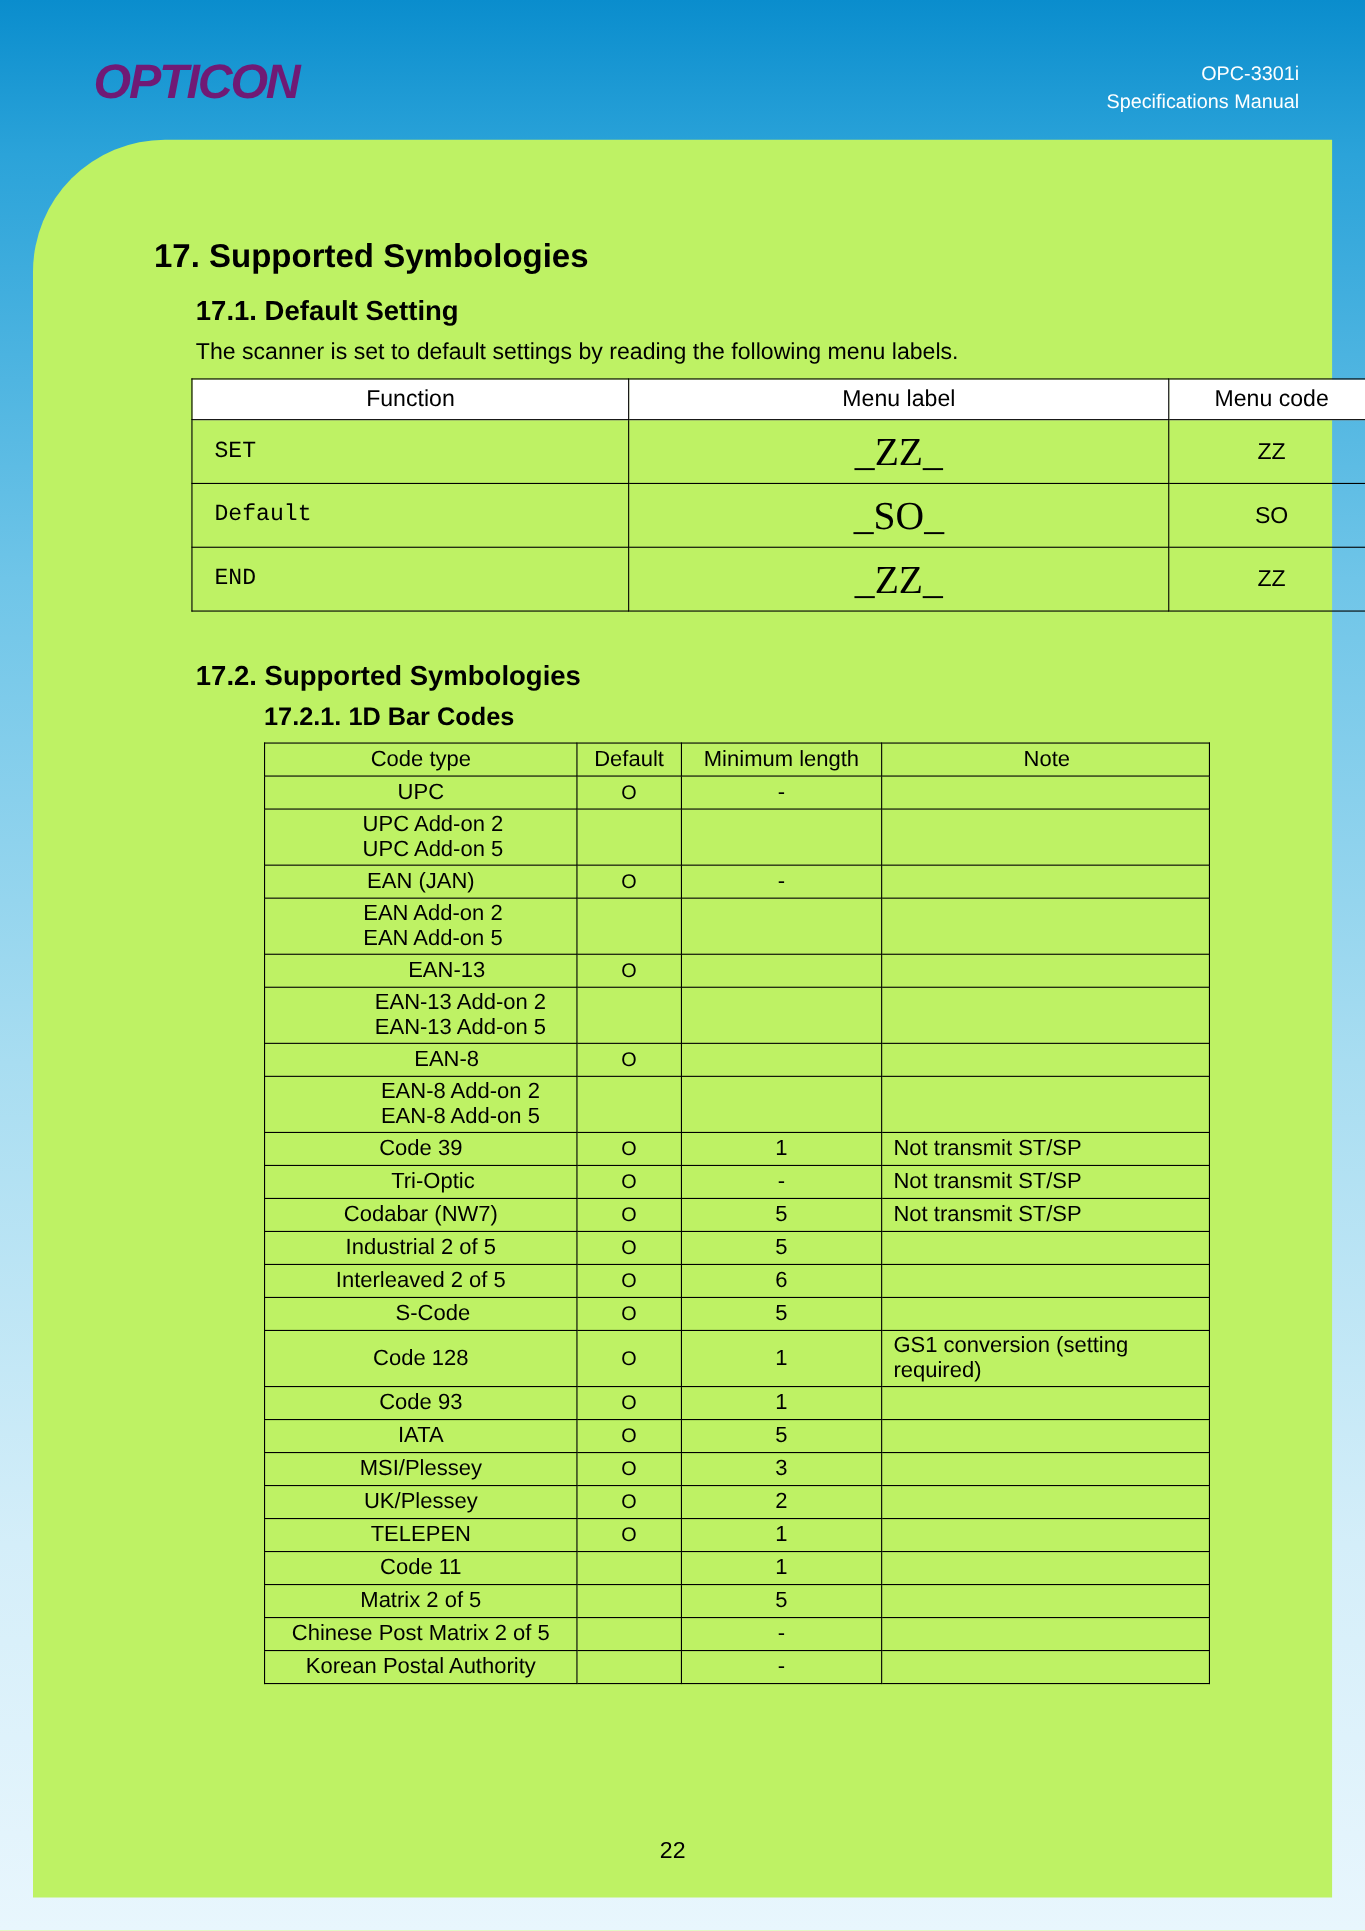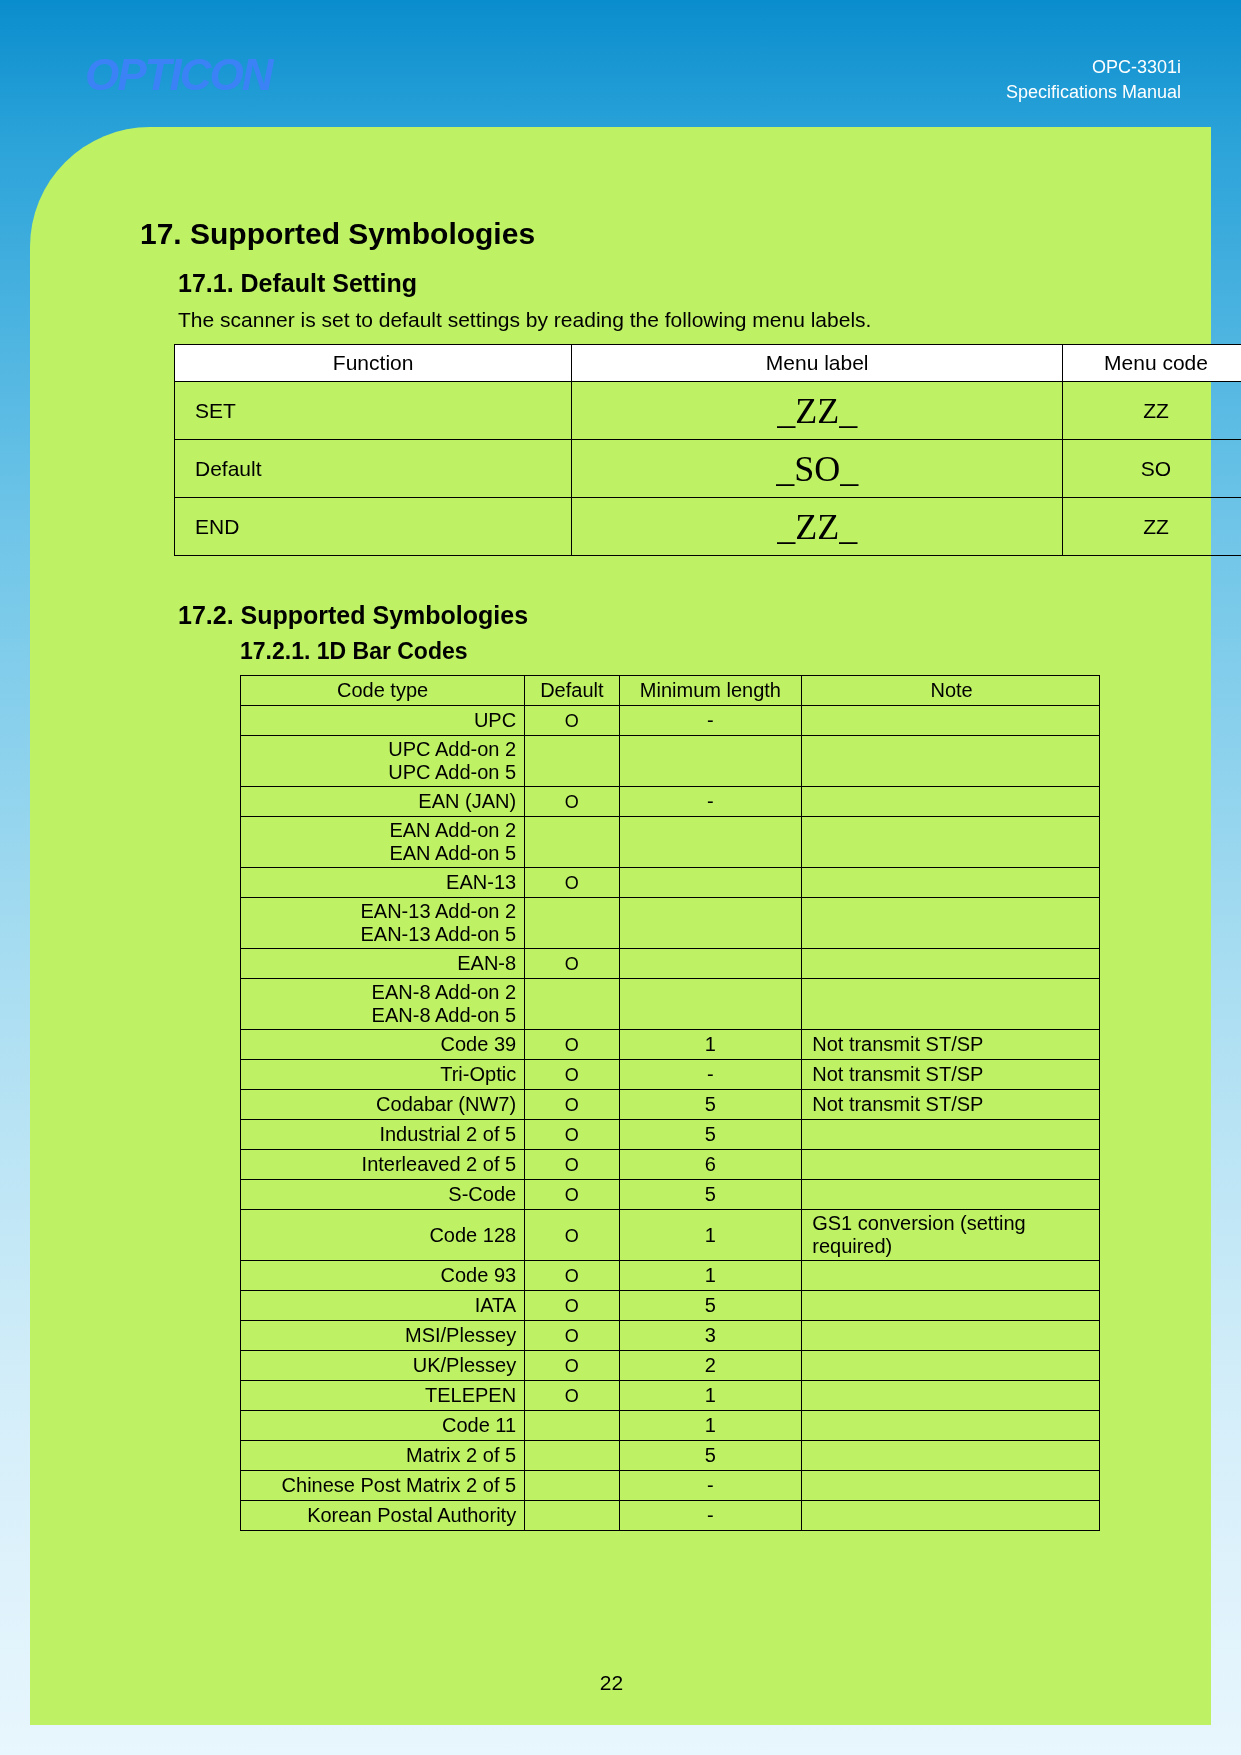--- a/index.html
+++ b/index.html
@@ -24,21 +24,21 @@
     justify-content: space-between;
     align-items: flex-start;
     color: #fff;
   }
   .logo {
     font-family: Arial, sans-serif;
     font-size: 44px;
     font-weight: 900;
     font-style: italic;
     letter-spacing: -2px;
-    color: #3b82f6;
+    color: #701a75;
   }
   .header-right {
     text-align: right;
     font-size: 18px;
     line-height: 1.4;
     margin-top: 5px;
   }
   .content-wrap {
     position: absolute;
     top: 127px;
@@ -82,20 +82,21 @@
     vertical-align: middle;
   }
   .menu-table th {
     font-weight: normal;
     background: #fff;
   }
   .menu-table .func-cell {
     text-align: left;
     padding-left: 20px;
     width: 340px;
+    font-family: Liberation Mono, monospace;
   }
   .menu-table .label-cell {
     font-family: Liberation Serif, serif;
     font-size: 36px;
     width: 420px;
     height: 58px;
   }
   .menu-table .code-cell { width: 160px; }
   h3 {
     font-size: 23px;
@@ -108,21 +109,21 @@
     width: 860px;
   }
   .sym-table th, .sym-table td {
     border: 1px solid #000;
     padding: 2px 8px;
     font-size: 20px;
     vertical-align: middle;
     height: 30px;
   }
   .sym-table th { font-weight: normal; text-align: center; }
-  .sym-table .col-type { width: 290px; text-align: right; }
+  .sym-table .col-type { width: 290px; text-align: center; }
   .sym-table .col-def { width: 95px; text-align: center; }
   .sym-table .col-min { width: 186px; text-align: center; }
   .sym-table .col-note { width: 305px; text-align: left; padding-left: 10px; }
   .indent1 { padding-left: 30px !important; }
   .indent2 { padding-left: 55px !important; margin-top: 26px; }
   .indent3 { padding-left: 80px !important; }
   .circle { font-size: 18px; }
   .page-num {
     position: absolute;
     bottom: 30px;

